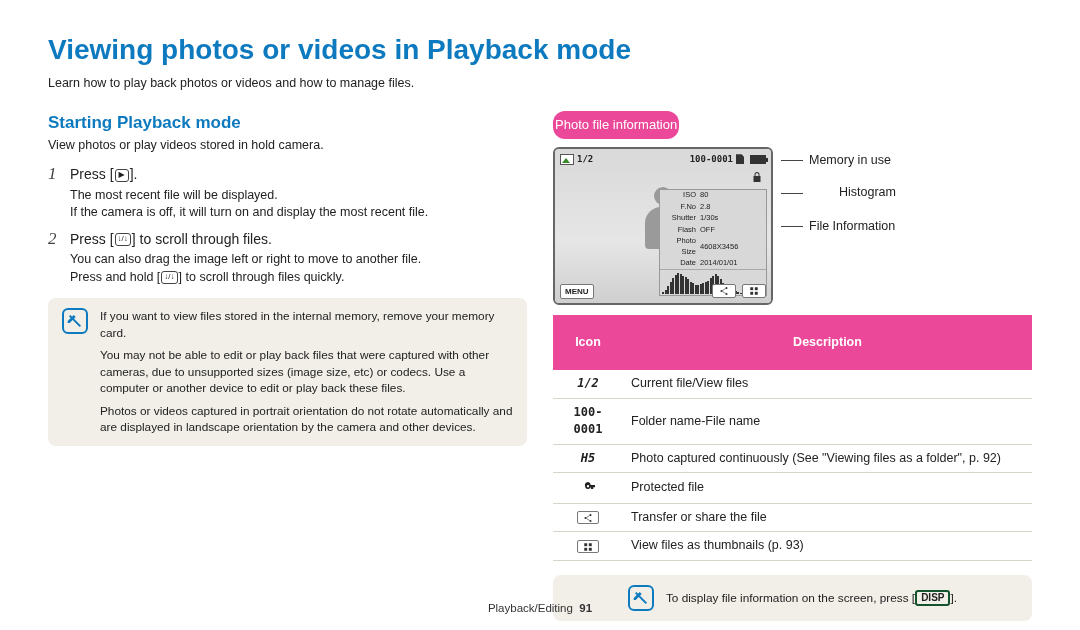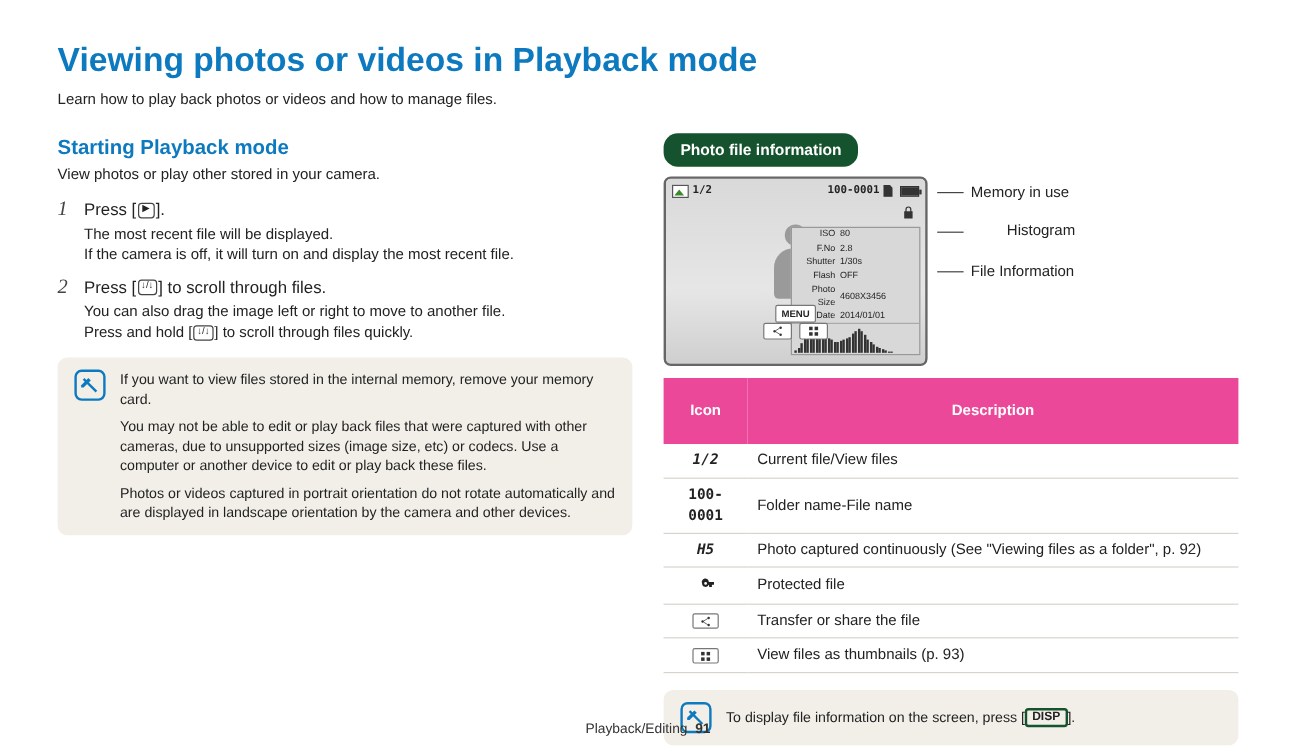--- a/index.html
+++ b/index.html
@@ -82,27 +82,27 @@
       display: flex; align-items:center; justify-content:center;
       font-weight: 700;
       flex-shrink: 0;
       font-size: 15px;
     }
     .note-icon svg { width:16px; height:16px; }
     .note-body { font-size: 11.8px; }
     .note-body .para { margin-bottom: 6px; }
 
     .pill {
-      background: #14532d;
+      background: #ec4899;
       color: #fff;
       display: inline-block;
-      padding: 5px 14px;
+      padding: 5px 2px;
       border-radius: 12px;
       font-size: 13px;
-      font-weight: 700;
+      font-weight: 400;
       margin-bottom: 8px;
     }
 
     .screen-area { display:flex; align-items:flex-start; margin-bottom:10px; }
     .lcd {
       width: 220px;
       height: 158px;
       border: 2px solid #666;
       border-radius: 6px;
       background: #e6e6e6;
@@ -146,22 +146,22 @@
       font-size:7.5px; font-family: Arial, sans-serif;
     }
     .info-box table { width:100%; border-collapse:collapse;padding-left:32px;}
     .info-box td { padding:0.5px 2px; }
     .info-box td:first-child { text-align:right; width:38px; }
     .info-box td:last-child { text-align:left; }
     .histo { height:26px; position:relative; display:flex; align-items:flex-end; gap:0.5px; padding:1px 2px; border-top:1px solid #aaa;}
     .histo span{ background:#333; width:2px; display:block;}
 
     .bottom-bar {
-      position:absolute; bottom:20px; left:5px; right:5px;
-      display:flex; justify-content:space-between; align-items:center;flex-direction:column;
+      position:absolute; bottom:4px; left:5px; right:5px;
+      display:flex; justify-content:space-between; align-items:flex-start;
     }
     .menu-btn { background:#fff; border:1px solid #777; padding:1px 4px; font-size:8px; font-weight:700; border-radius:2px;}
     .bot-right { display:flex; gap:6px;}
     .bot-btn { background:#fff; border:1px solid #777; width:24px; height:14px; border-radius:2px; display:flex; align-items:center; justify-content:center;}
 
     .callouts { margin-left: 8px; font-size:12.5px; }
     .callout { display:flex; align-items:center; margin-bottom:15px;}
     .callout-line { width:22px; height:1px; background:#444; margin-right:6px;}
     .callout:nth-child(1){margin-top:5px;}
     .callout:nth-child(2){margin-top:10px;gap:30px;}
@@ -187,21 +187,21 @@
 </head>
 <body>
 
 <h1 class="page-title">Viewing photos or videos in Playback mode</h1>
 <p class="intro">Learn how to play back photos or videos and how to manage files.</p>
 
 <div class="columns">
 
   <div class="col-left">
     <h2 class="section-title">Starting Playback mode</h2>
-    <p class="section-desc">View photos or play other stored in your camera.</p>
+    <p class="section-desc">View photos or play videos stored in hold camera.</p>
 
     <div class="step">
       <div class="step-num">1</div>
       <div class="step-body">
         <div class="line1">
           <span>Press [</span><span class="btn-icon play"></span><span>].</span>
         </div>
         <div class="sub">The most recent file will be displayed.</div>
         <div class="sub">If the camera is off, it will turn on and display the most recent file.</div>
       </div>
@@ -409,21 +409,21 @@
                   <rect x="3" y="3" width="7" height="7"></rect>
                   <rect x="14" y="3" width="7" height="7"></rect>
                   <rect x="3" y="14" width="7" height="7"></rect>
                   <rect x="14" y="14" width="7" height="7"></rect>
                 </svg></span></td>
           <td>View files as thumbnails (p. 93)</td>
         </tr>
       </tbody>
     </table>
 
-    <div class="note-box" style="margin-top:14px;">
+    <div class="note-box" style="margin-top:14px;justify-content:center;">
       <div class="note-icon">
         <svg viewBox="0 0 24 24" fill="none" stroke="#0d7abf" stroke-width="3">
             <path d="M4 4l16 16"></path>
             <path d="M10 3l3 3-9 9-3 0 0-3z" fill="#0d7abf" stroke="none"></path>
           </svg>
       </div>
       <div class="note-body" style="display:flex;align-items:center">
         <span>To display file information on the screen, press [</span>
           <span class="disp-btn">DISP</span>
           <span>].</span>

